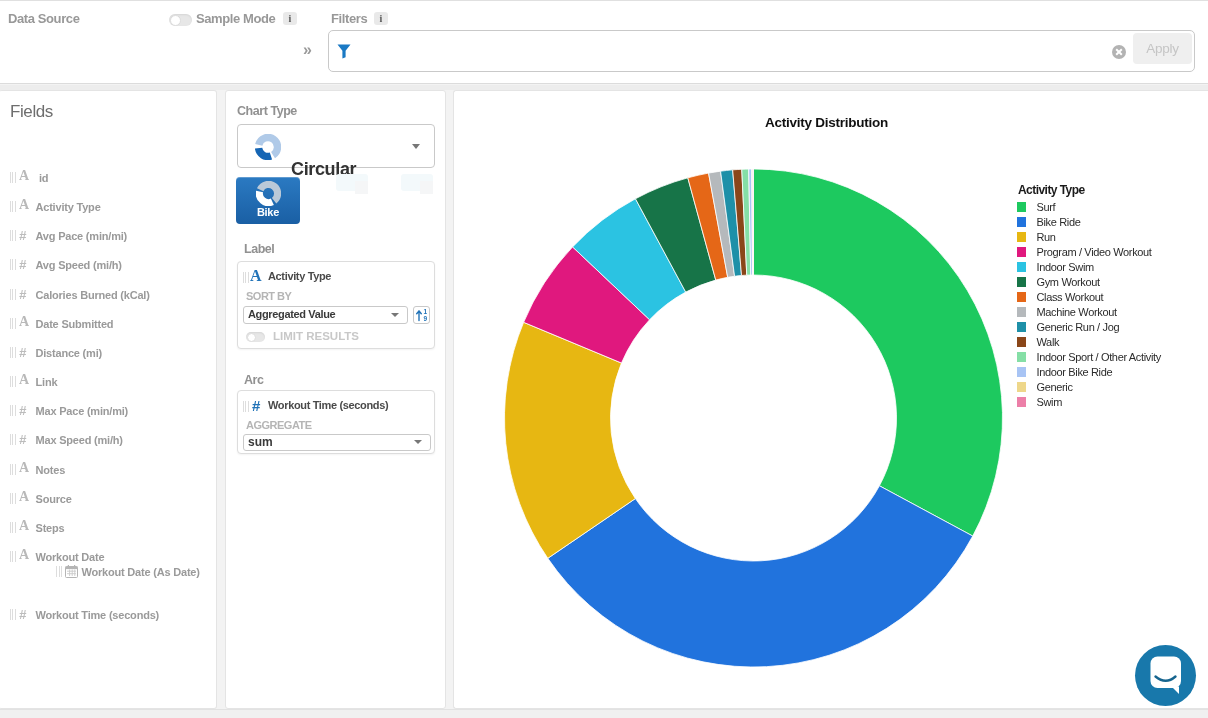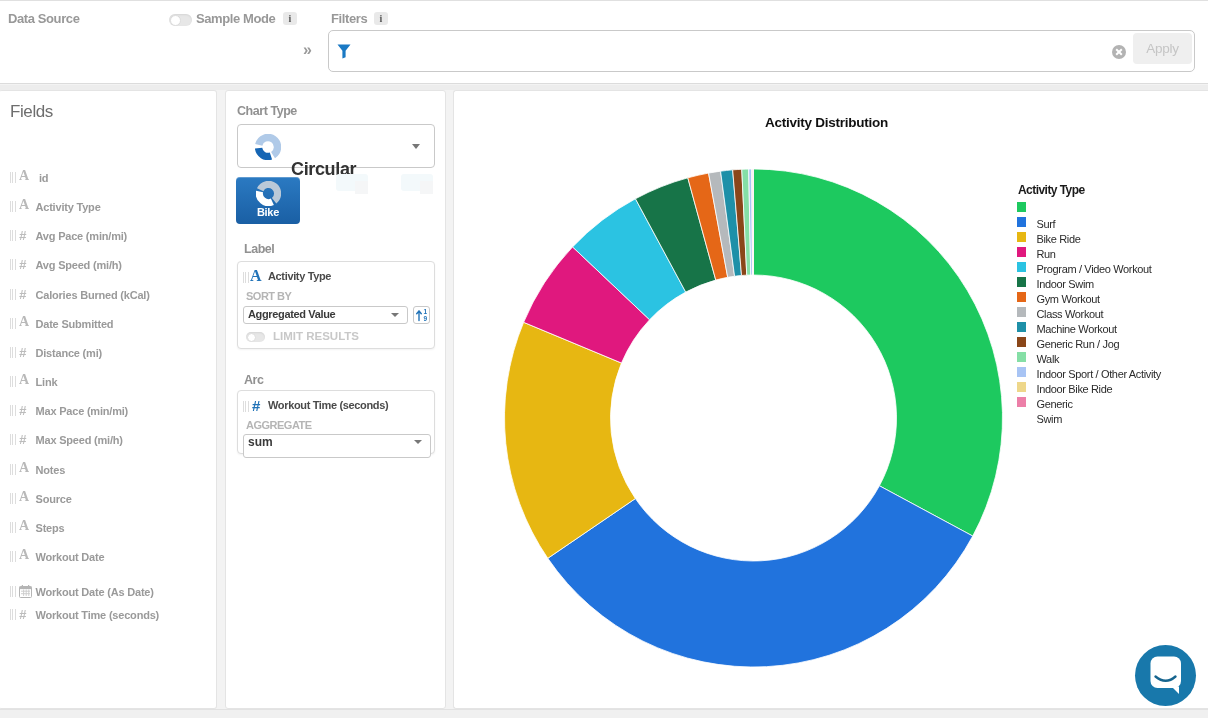--- a/index.html
+++ b/index.html
@@ -22,21 +22,21 @@
 .fH { font-size:13px; font-style:italic; }
 .frow { position:absolute; left:0; width:217px; height:29px; }
 .fname { position:absolute; left:36.5px; top:9px; font-size:11px; letter-spacing:-0.2px; font-weight:bold; color:#9a9a9a; }
 .mhd { position:absolute; font-size:12.5px; letter-spacing:-0.45px; font-weight:bold; color:#919191; }
 .shd { position:absolute; font-size:11px; font-weight:bold; color:#b5b5b5; letter-spacing:-0.5px; }
 .chipname { position:absolute; font-size:11px; letter-spacing:-0.35px; font-weight:bold; color:#4a4a4a; }
 .blueicon { position:absolute; color:#2173b8; font-weight:bold; }
 .seltext { position:absolute; font-size:11px; letter-spacing:-0.35px; font-weight:bold; color:#3a3a3a; }
 .legend-item { position:absolute; height:15px; }
 .legend-sw { position:absolute; left:0; top:2px; width:9.8px; height:9.8px; }
-.legend-tx { position:absolute; left:20px; top:0.5px; font-size:11px; letter-spacing:-0.35px; color:#2b2b2b; white-space:nowrap;margin-top:17px; }
+.legend-tx { position:absolute; left:20px; top:0.5px; font-size:11px; letter-spacing:-0.35px; color:#2b2b2b; white-space:nowrap; }
 </style>
 </head>
 <body>
 
 <div class="topbar">
   <div class="abs hd" style="left:8px; top:10px;">Data Source</div>
   <div class="toggle" style="left:169px; top:13px;">
       <div class="knob"></div>
     </div>
   <div class="abs hd" style="left:196px; top:10px;">Sample Mode</div>
@@ -125,21 +125,21 @@
   <div class="frow" style="top:421.8px;">
     <div class="dhandle" style="left:11px; top:9px;"></div>
     <div class="ficon fA" style="left:20px; top:5px;">A</div>
     <div class="fname" style="">Steps</div>
   </div>
   <div class="frow" style="top:451.0px;">
     <div class="dhandle" style="left:11px; top:9px;"></div>
     <div class="ficon fA" style="left:20px; top:5px;">A</div>
     <div class="fname" style="">Workout Date</div>
   </div>
-  <div class="frow" style="top:486px;">
+  <div class="frow" style="top:466px;margin-left:46px;">
     <div class="dhandle" style="left:11px; top:9px;"></div>
     <svg class="abs" style="left:20px; top:8px;" width="13" height="13" viewBox="0 0 13 13">
         <rect x="0.5" y="1.5" width="12" height="11" rx="1" fill="none" stroke="#b5b5b5" stroke-width="1"></rect>
         <rect x="0.5" y="1.5" width="12" height="2.6" fill="#b5b5b5"></rect>
         <line x1="3.4" y1="0" x2="3.4" y2="3" stroke="#b5b5b5" stroke-width="1.2"></line>
         <line x1="9.6" y1="0" x2="9.6" y2="3" stroke="#b5b5b5" stroke-width="1.2"></line>
         <g stroke="#c9c9c9" stroke-width="0.9">
           <line x1="2" y1="6.2" x2="11" y2="6.2"></line>
           <line x1="2" y1="8.7" x2="11" y2="8.7"></line>
           <line x1="4.6" y1="4.5" x2="4.6" y2="11"></line>
@@ -204,21 +204,21 @@
     </div>
   <div class="abs" style="left:35px; top:67.5px; font-size:11.5px; font-weight:bold; color:#c8c8c8;">LIMIT RESULTS</div>
 </div>
 
 <div class="mhd" style="left:244px; top:373px;">Arc</div>
 <div class="sel" style="left:237px; top:390px; width:198px; height:64px; border-color:#ddd; box-shadow:0 1px 2px rgba(0,0,0,0.05);">
   <div class="dhandle" style="left:5px; top:10px;"></div>
   <div class="blueicon" style="left:14px; top:6px; font-size:15px;">#</div>
   <div class="chipname" style="left:30px; top:8px;">Workout Time (seconds)</div>
   <div class="shd" style="left:8px; top:28px;">AGGREGATE</div>
-  <div class="sel" style="left:5px; top:43px; width:188px; height:24px; border-radius:3px;">
+  <div class="sel" style="left:5px; top:43px; width:188px; height:17px; border-radius:3px;">
     <div class="seltext" style="left:4px; top:-0.5px; font-size:12px; letter-spacing:0;">sum</div>
     <div class="caret" style="right:8px; top:5px; border-left-width:4px; border-right-width:4px; border-top-width:4.5px;"></div>
   </div>
 </div>
 
 <div class="panel" style="left:453px; top:90px; width:897px; height:619px; border-right:none; overflow:hidden;">
   <svg class="abs" style="left:0; top:0;" width="756" height="619" viewBox="0 0 756 619">
 <path d="M299.50,78.00 A249.0,249.0 0 0 1 518.74,445.05 L425.41,394.79 A143.0,143.0 0 0 0 299.50,184.00 Z" fill="#1dc95f" stroke="#ffffff" stroke-width="0.8"></path>
 <path d="M518.74,445.05 A249.0,249.0 0 0 1 93.80,467.32 L181.37,407.58 A143.0,143.0 0 0 0 425.41,394.79 Z" fill="#2173dd" stroke="#ffffff" stroke-width="0.8"></path>
 <path d="M93.80,467.32 A249.0,249.0 0 0 1 69.62,231.31 L167.48,272.05 A143.0,143.0 0 0 0 181.37,407.58 Z" fill="#e7b712" stroke="#ffffff" stroke-width="0.8"></path>

